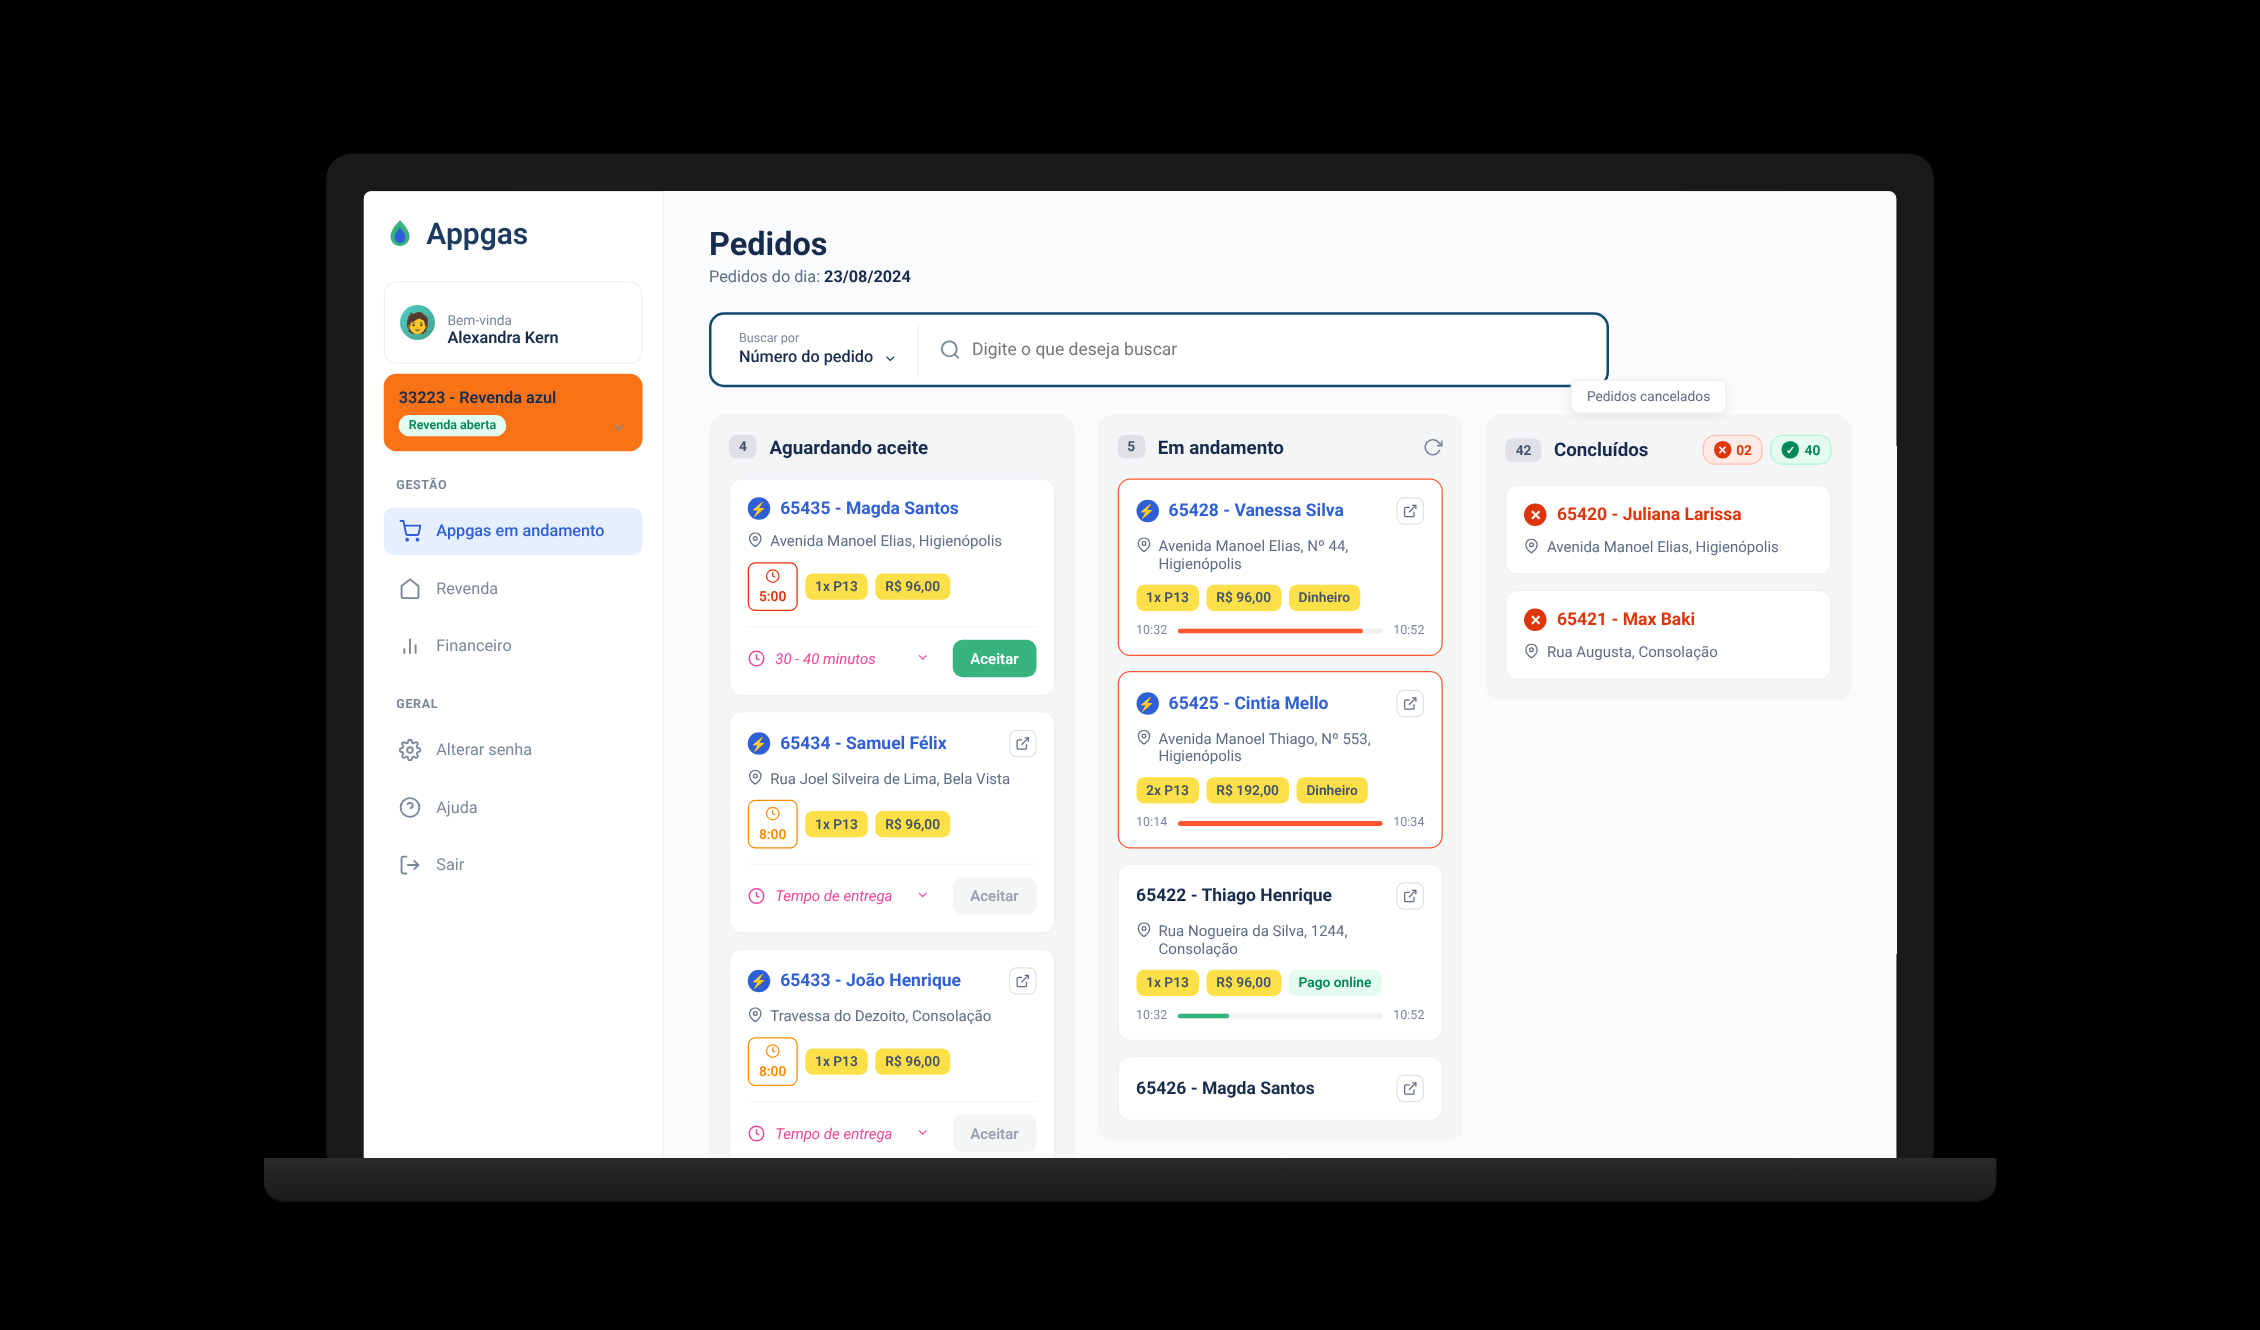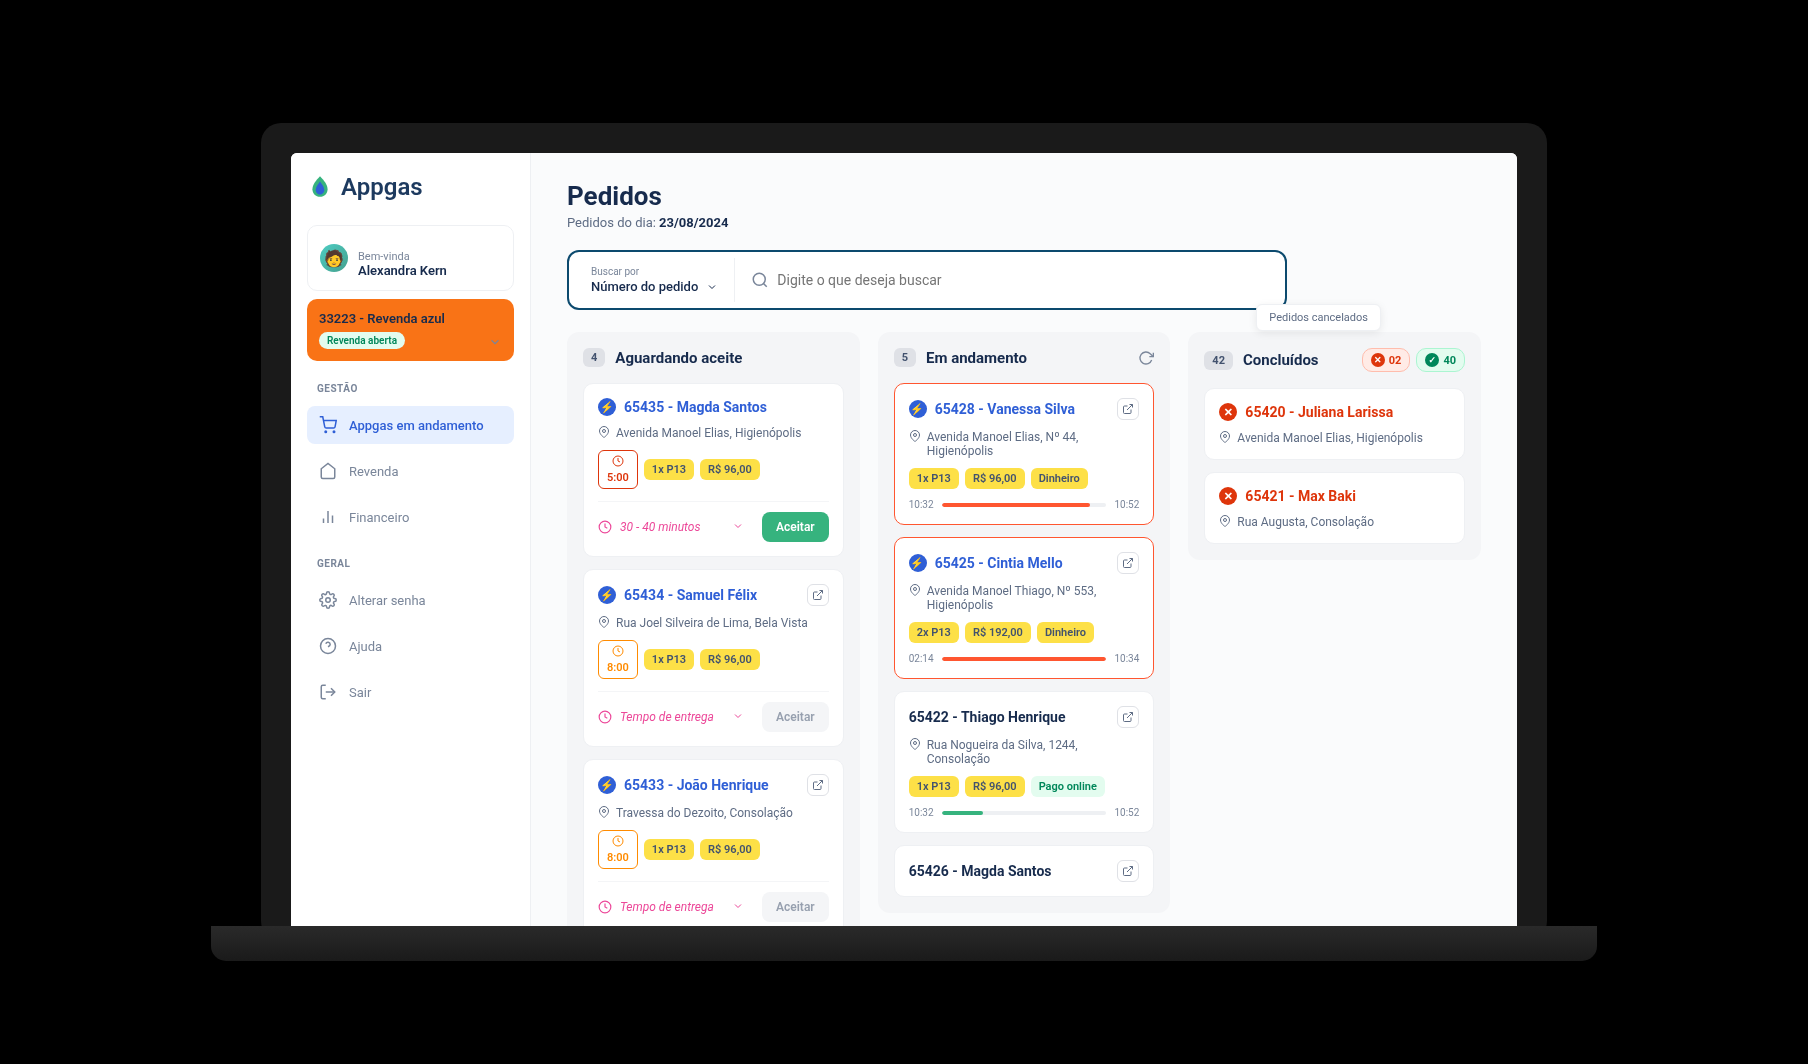--- a/index.html
+++ b/index.html
@@ -427,21 +427,21 @@
                   <circle cx="12" cy="10" r="3"></circle>
                 </svg>
               <span>Avenida Manoel Thiago, Nº 553, Higienópolis</span>
             </div>
             <div class="tags">
               <span class="tag">2x P13</span>
               <span class="tag">R$ 192,00</span>
               <span class="tag">Dinheiro</span>
             </div>
             <div class="progress-row">
-              <span>02:14</span>
+              <span>10:14</span>
               <div class="progress-bar">
                   <div class="progress-fill orange" style="width:100%"></div>
                 </div>
               <span>10:34</span>
             </div>
           </div>
 
           <div class="card">
             <div class="card-head">
               <span class="card-title black">

